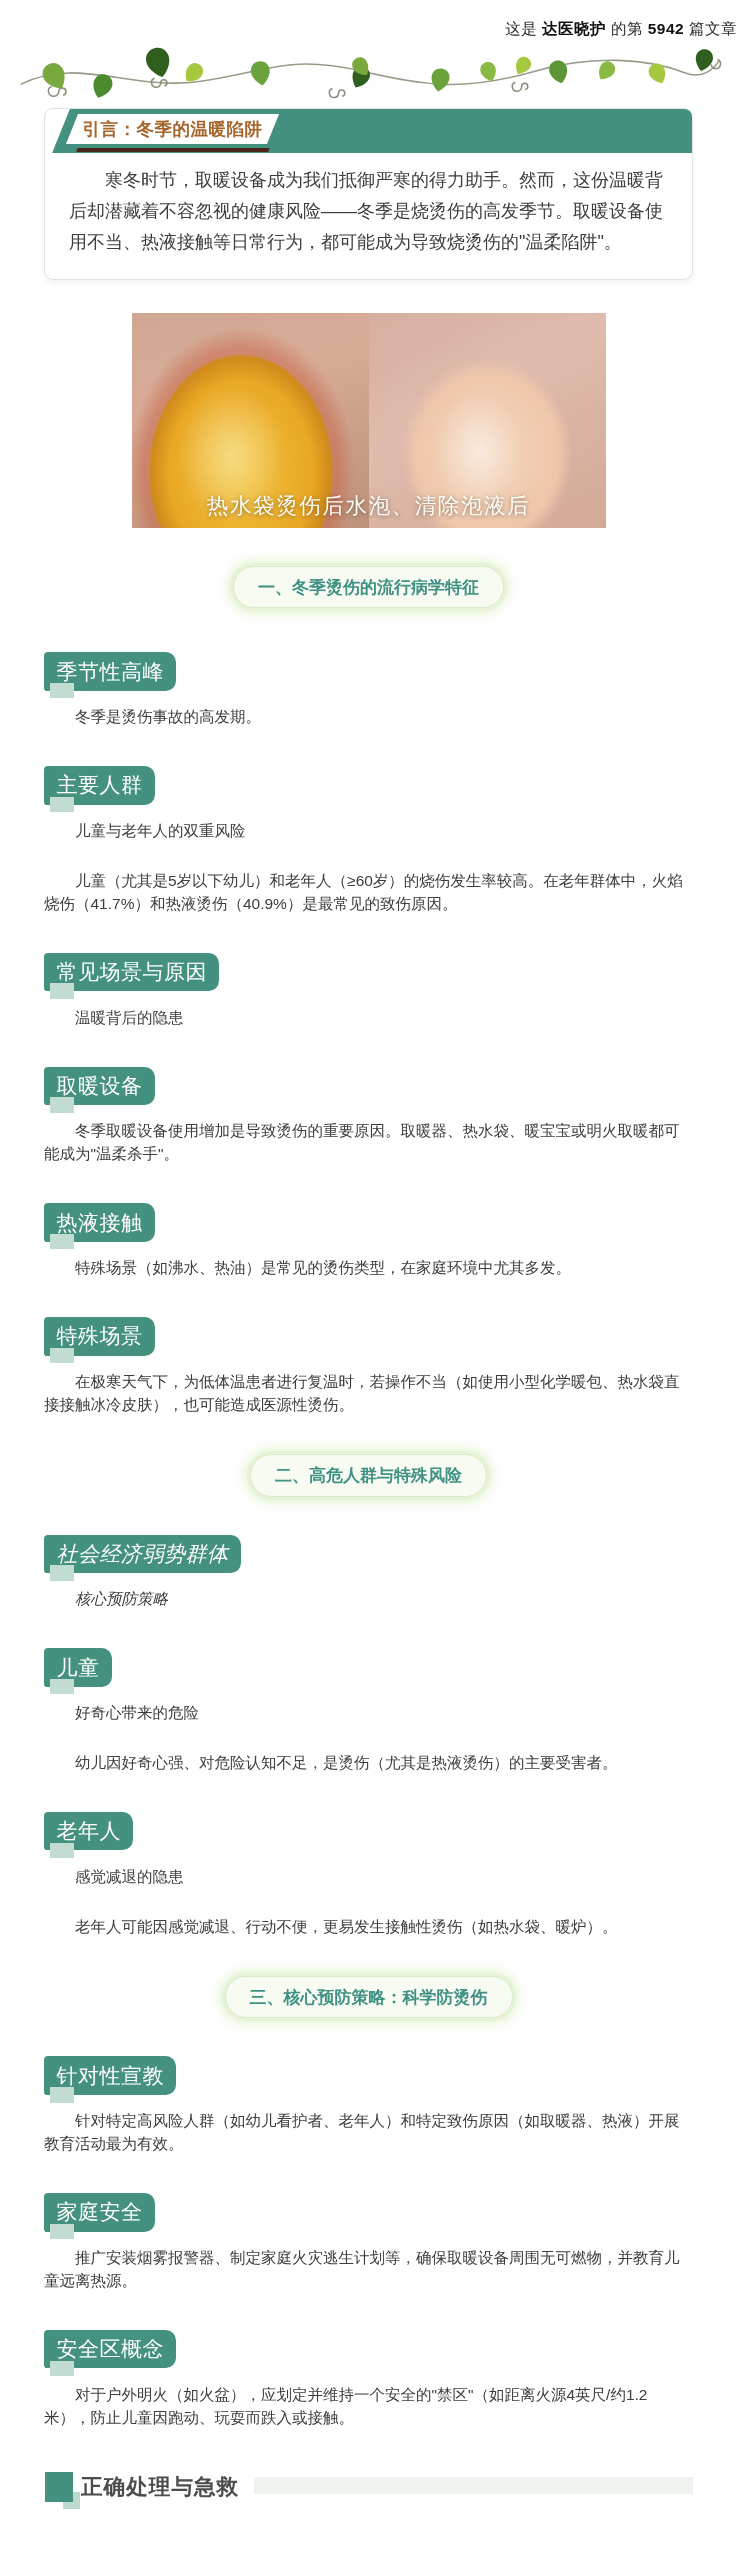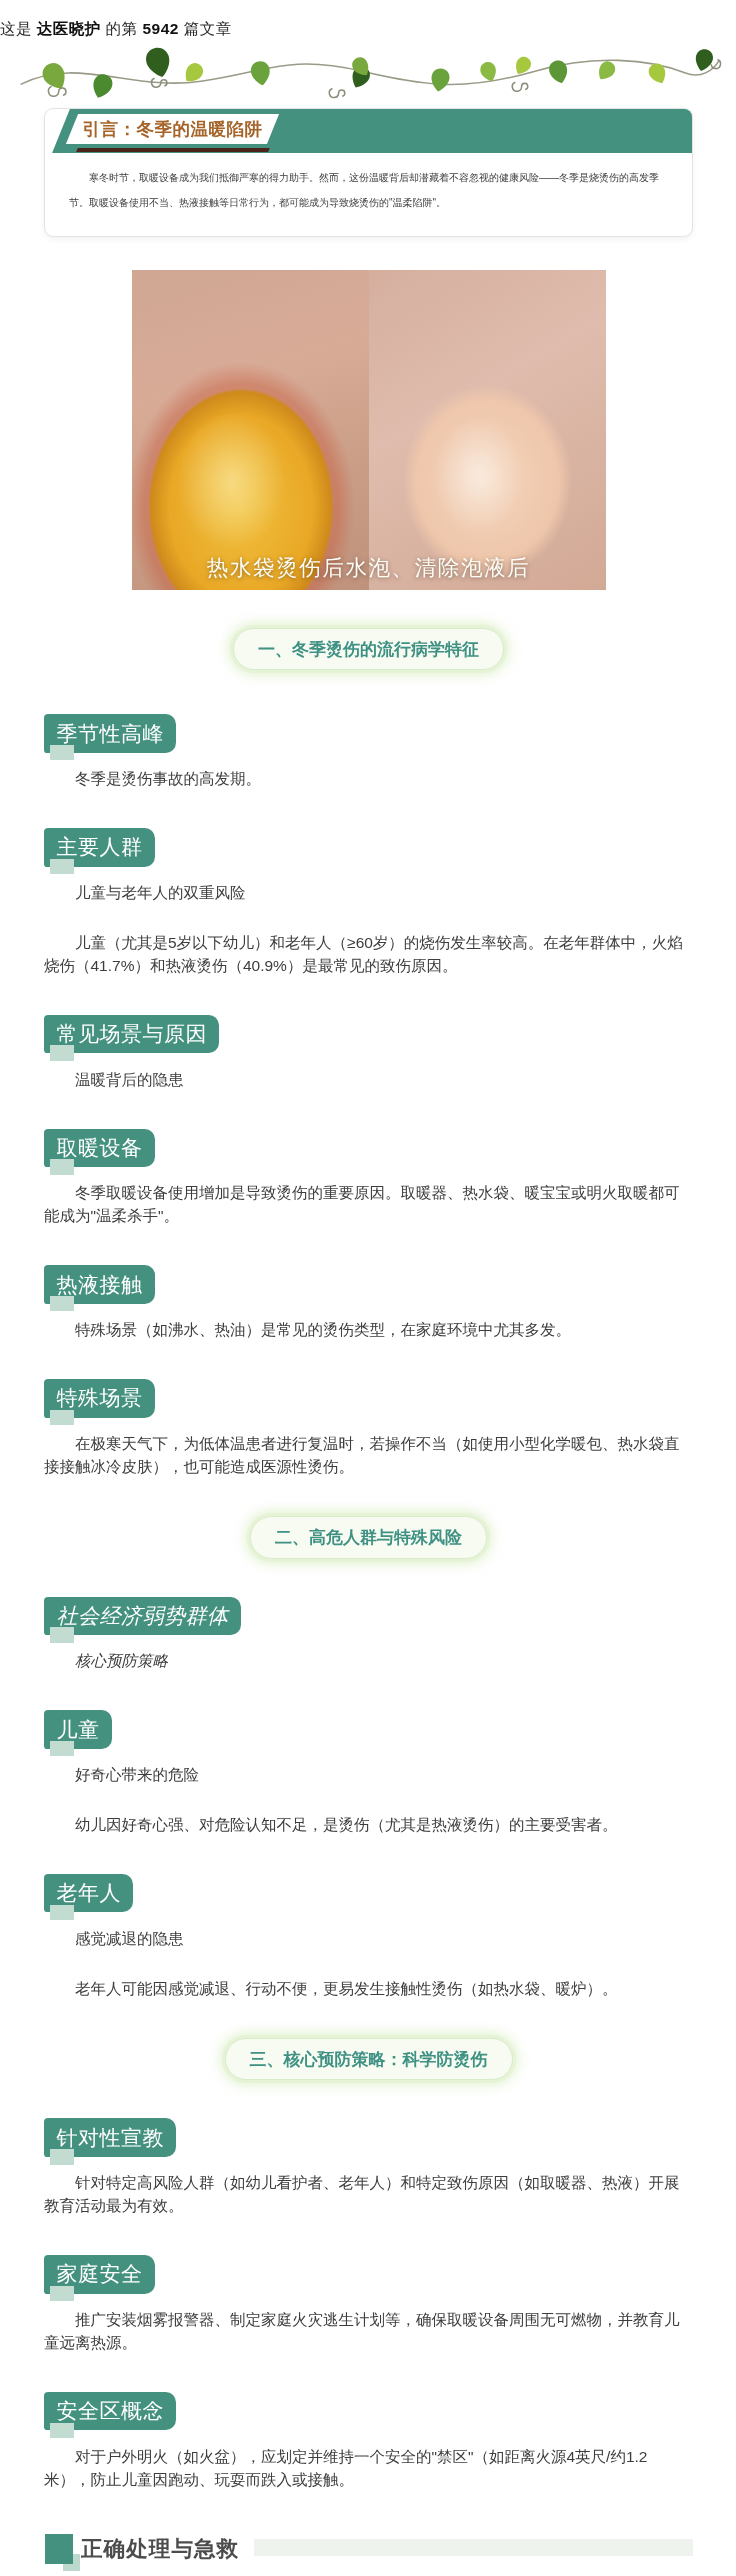--- a/index.html
+++ b/index.html
@@ -1,41 +1,41 @@
 <!DOCTYPE html>
 <html style="font-size:8.2px"><head>
 <meta charset="utf-8">
 <style>
   html,body{margin:0;padding:0;background:#ffffff;}
   body{width:737px;font-family:"Liberation Sans","DejaVu Sans",sans-serif;color:#3d3d3d;}
   .page{width:737px;overflow:hidden;background:#fff;padding-top:18.5px;}
 
   
-  .top-title{ text-align:left; font-size:15.5px; color:#2a2a2a; letter-spacing:0.5px;}
+  .top-title{ text-align:right; font-size:15.5px; color:#2a2a2a; letter-spacing:0.5px;}
   .top-title b{font-weight:bold;color:#111;}
 
   
   .vine{display:block;margin:4.1px auto 0;}
 
   
   .intro-card{margin:6.2px 44px 0;border:1px solid #e3e3e3;border-radius:9.3px;background:#fff;
     box-shadow:0 2.6px 6.2px rgba(0,0,0,.05);}
   .banner{position:relative;height:44px;overflow:hidden;border-radius:7.7px 7.7px 0 0;}
   .banner-fill{position:absolute;left:15.5px;right:-46px;top:0;bottom:0;background:#44917F;
     transform:skewX(-22deg);}
   .banner-label{position:absolute;left:27px;top:5.7px;height:30px;width:201px;background:#ffffff;
     transform:skewX(-22deg);}
   .banner-label .unskew{display:block;transform:skewX(22deg);text-align:center;line-height:30px;
     font-size:17.5px;font-weight:bold;color:#A5652A;letter-spacing:0.5px;}
   .banner-underline{position:absolute;left:32px;top:39px;width:192px;height:3.6px;background:#4a241b;
     transform:skewX(-22deg);}
-  .intro-card .para{margin:12.4px 24px 20.6px;text-indent:2em;font-size:10px;line-height:25px;color:#3d3d3d;}
+  .intro-card .para{margin:12.4px 24px 20.6px;text-indent:2em;font-size:18px;line-height:31px;color:#3d3d3d;}
 
   
-  .photo{width:474px;height:320px;margin:33px auto 0;position:relative;display:flex;}
+  .photo{width:474px;height:215px;margin:33px auto 0;position:relative;display:flex;}
   .ph{flex:1;height:100%;}
   .ph.left{background:
     radial-gradient(ellipse 77px 98px at 42% 66%, rgba(255,246,190,.55), rgba(255,246,190,0) 70%),
     radial-gradient(ellipse 155px 198px at 46% 74%, #f0bf3e 0%, #e9a826 46%, #cf8a1b 58%, rgba(207,138,27,0) 60%),
     radial-gradient(ellipse 170px 216px at 46% 74%, rgba(199,96,66,.45) 57%, rgba(199,96,66,0) 67%),
     linear-gradient(163deg,#cfa793 0%,#d8ab97 35%,#c99c85 70%,#bf927c 100%);}
   .ph.right{background:
     radial-gradient(ellipse 59px 77px at 46% 64%, rgba(255,255,255,.5), rgba(255,255,255,0) 75%),
     radial-gradient(ellipse 137px 155px at 50% 66%, rgba(246,216,190,.95) 0%, rgba(240,200,172,.9) 52%, rgba(222,168,140,0) 62%),
     linear-gradient(150deg,#d5ae9e 0%,#dfbcad 40%,#d2a995 100%);}

